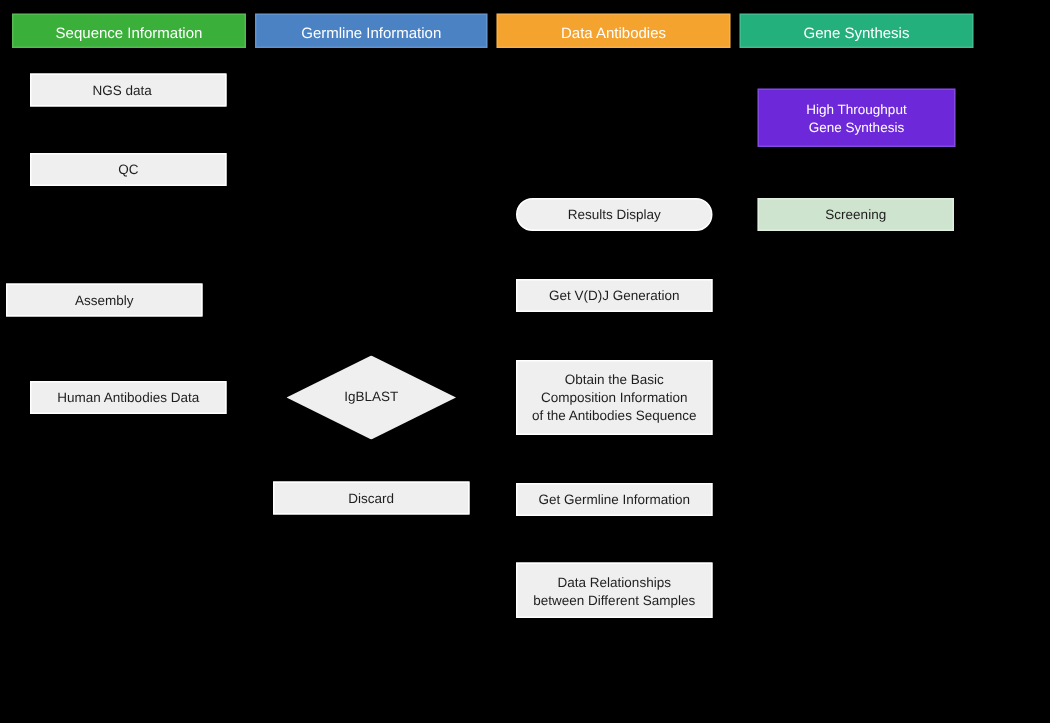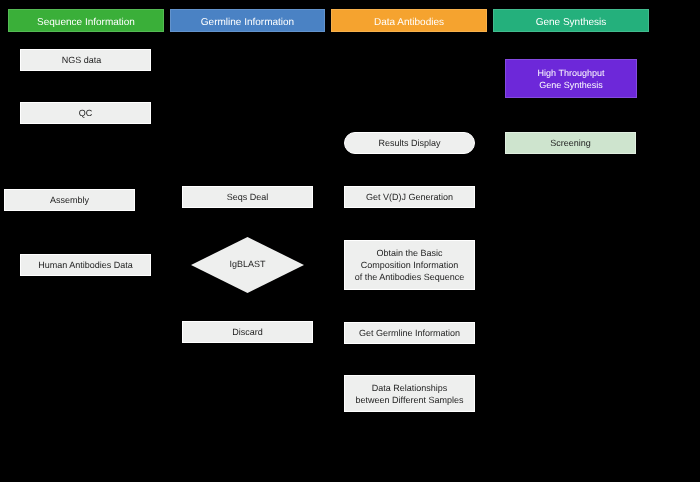--- a/index.html
+++ b/index.html
@@ -119,23 +119,20 @@
   </div>
 
   <div class="node box n-assembly">
     <span>Assembly</span>
   </div>
 
   <div class="node box n-human">
     <span>Human Antibodies Data</span>
   </div>
 
-  <div class="node box n-seqsdeal">
-    <span>Seqs Deal</span>
-  </div>
 
   <div class="diamond">
     <svg width="113" height="56" viewBox="0 0 113 56">
       <polygon points="56.5,0 113,28 56.5,56 0,28" fill="#EEEFEE"></polygon>
     </svg>
     <div class="dlabel">IgBLAST</div>
   </div>
 
   <div class="node box n-discard">
     <span>Discard</span>

